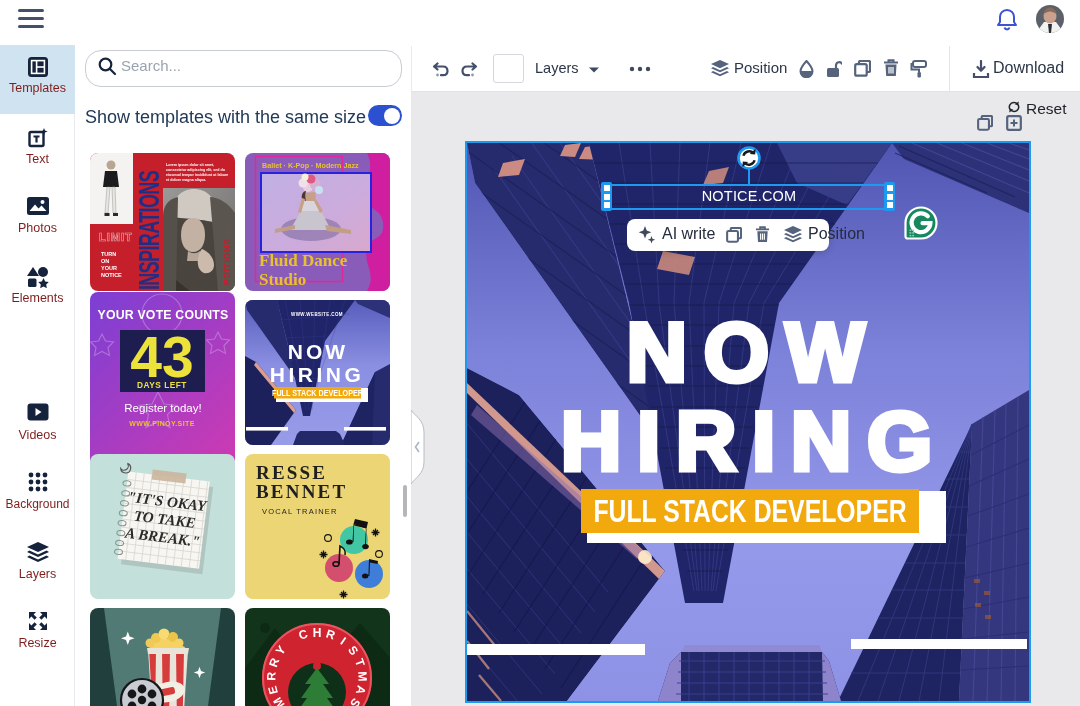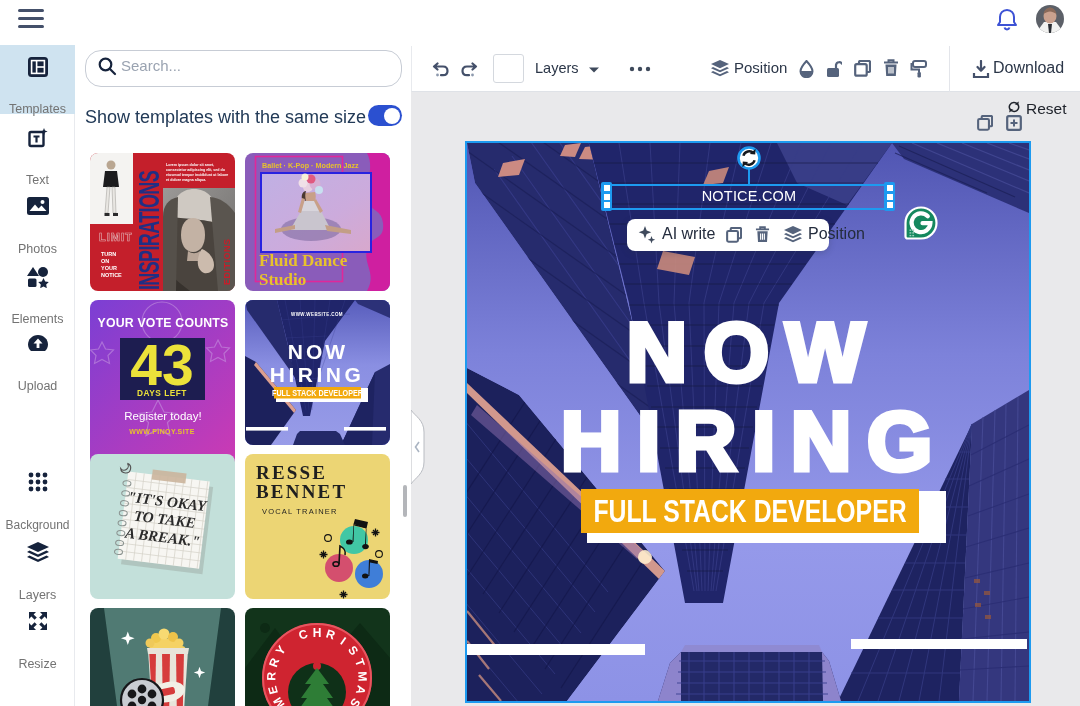--- a/index.html
+++ b/index.html
@@ -8,21 +8,21 @@
 .abs{position:absolute;}
 
 #header{left:0;top:0;width:1080px;height:45px;background:#fff;}
 #burger{left:18px;top:9px;width:26px;height:19px;}
 #burger div{height:3px;background:#44506a;border-radius:2px;margin-bottom:5px;}
 
 #nav{left:0;top:45px;width:75px;height:661px;background:#fff;border-right:1px solid #e8eaee;}
 .navitem{position:absolute;left:0;width:75px;height:69px;text-align:center;color:#21395c;}
 .navitem.active{background:#cfe3f0;}
 .navitem svg{position:absolute;left:50%;transform:translateX(-50%);top:11px;}
-.navitem .lbl{position:absolute;width:100%;top:57px;font-size:12.5px;color:#737373;}
+.navitem .lbl{position:absolute;width:100%;top:36px;font-size:12.5px;color:#7f1d1d;}
 
 #panel{left:76px;top:45px;width:335px;height:661px;background:#fff;}
 #search{left:9px;top:5px;width:317px;height:37px;border:1.6px solid #c7ccd5;border-radius:16px;}
 #search .mag{position:absolute;left:11px;top:5px;}
 #search .ph{position:absolute;left:35px;top:6px;font-size:15px;color:#9aa3b1;}
 #toggles{left:9px;top:60px;width:317px;height:22px;}
 #toggles .t{position:absolute;left:0;top:2px;font-size:18px;color:#223a57;}
 #tog{position:absolute;right:0;top:0;width:34px;height:21px;background:#2b50d0;border-radius:11px;}
 #tog::after{content:"";position:absolute;right:2.5px;top:2.5px;width:16px;height:16px;background:#fff;border-radius:50%;}
 .thumb{position:absolute;width:145px;border-radius:8px;overflow:hidden;}
@@ -116,26 +116,26 @@
   </div>
   <div class="navitem" style="top:210px">
     <svg width="23" height="22" viewBox="0 0 23 22">
           <path d="M6.5 1 L12.5 10 L0.5 10 Z" fill="#16233c"></path>
           <circle cx="16.5" cy="6" r="5" fill="#16233c"></circle>
           <rect x="1.5" y="12.5" width="8.5" height="8.5" rx="1.5" fill="#16233c"></rect>
           <path d="M17 12 l1.7 3.4 3.6.5 -2.6 2.6.6 3.7-3.3-1.8-3.3 1.8.6-3.7-2.6-2.6 3.6-.5Z" fill="#16233c"></path>
         </svg>
     <div class="lbl">Elements</div>
   </div>
-  <div class="navitem" style="top:277px">
-    <svg width="22" height="22" viewBox="0 0 22 22">
-          <path d="M11 2 C17 2 21 6.5 21 11.5 C21 14 19.8 16.5 18 18 L4 18 C2.2 16.5 1 14 1 11.5 C1 6.5 5 2 11 2 Z" fill="#16233c"></path>
-          <path d="M11 5.5 L15.5 10.5 L12.4 10.5 L12.4 15 L9.6 15 L9.6 10.5 L6.5 10.5 Z" fill="#fff"></path>
-        </svg>
-    <div class="lbl">Upload</div>
+  <div class="navitem" style="top:347px">
+    <svg width="22" height="18" viewBox="0 0 22 18">
+          <rect x="0.5" y="0.5" width="21" height="17" rx="3" fill="#16233c"></rect>
+          <path d="M8.5 5 L14.5 9 L8.5 13 Z" fill="#fff"></path>
+        </svg>
+    <div class="lbl">Videos</div>
   </div>
   <div class="navitem" style="top:416px">
     <svg width="20" height="20" viewBox="0 0 20 20">
           <g fill="#16233c">
             <circle cx="3" cy="3" r="2.4"></circle>
             <circle cx="10" cy="3" r="2.4"></circle>
             <circle cx="17" cy="3" r="2.4"></circle>
             <circle cx="3" cy="10" r="2.4"></circle>
             <circle cx="10" cy="10" r="2.4"></circle>
             <circle cx="17" cy="10" r="2.4"></circle>
@@ -256,21 +256,21 @@
       <text x="14" y="132" font-family="Liberation Serif" font-size="17" font-weight="bold" fill="#e8c22c">Studio</text>
       <defs>
             <linearGradient id="t2g" x1="0" y1="0" x2="1" y2="1">
               <stop offset="0" stop-color="#c0b0e4"></stop>
               <stop offset="0.6" stop-color="#ccabdc"></stop>
               <stop offset="1" stop-color="#d8a8cc"></stop>
             </linearGradient>
           </defs>
     </svg>
   </div>
-  <div class="thumb c1" id="t3" style="top:255px;height:176px;background:linear-gradient(135deg,#7b3fd4,#cf3ab2);">
+  <div class="thumb c1" id="t3" style="top:247px;height:176px;background:linear-gradient(135deg,#7b3fd4,#cf3ab2);">
     <svg width="145" height="145" viewBox="0 0 145 145">
       <g fill="none" stroke="#c89ae0" stroke-width="1.2" opacity="0.55">
         <path d="M12 42 l3.5 7 8 1 -5.5 5.5 1.5 8 -7.5 -4 -7.5 4 1.5 -8 -5.5 -5.5 8 -1 Z"></path>
         <path d="M128 40 l3.5 7 8 1 -5.5 5.5 1.5 8 -7.5 -4 -7.5 4 1.5 -8 -5.5 -5.5 8 -1 Z"></path>
         <path d="M68 100 l6 12 13 1.5 -9.5 9 2.5 13 -12 -6.5 -12 6.5 2.5 -13 -9.5 -9 13 -1.5 Z"></path>
         <circle cx="72" cy="22" r="20"></circle>
       </g>
       <text x="73" y="27" text-anchor="middle" font-family="Liberation Sans" font-size="12.3" font-weight="bold" fill="#fff" letter-spacing="0.2">YOUR VOTE COUNTS</text>
       <rect x="30" y="38" width="85" height="62" fill="#1d1d50"></rect>
       <text x="72" y="85" text-anchor="middle" font-family="Liberation Sans" font-size="57" font-weight="bold" fill="#ece23a">43</text>

